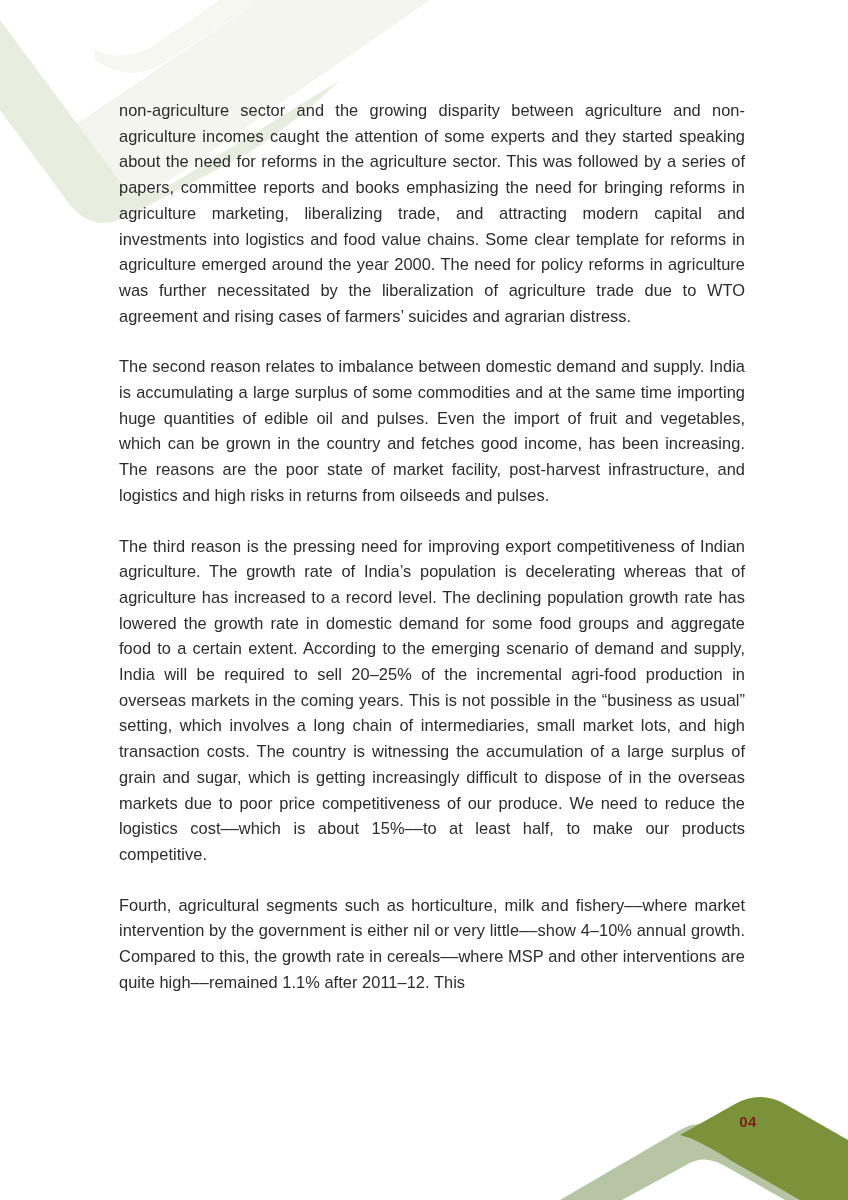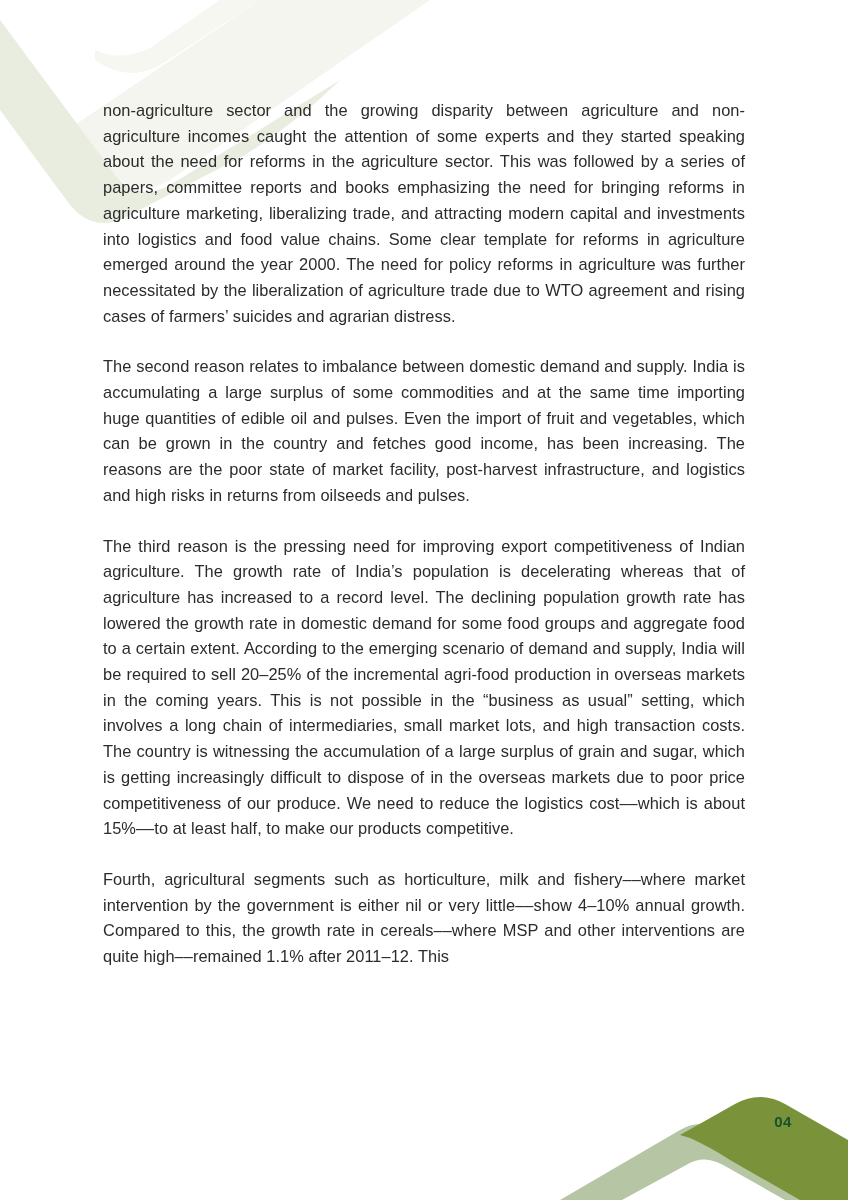--- a/index.html
+++ b/index.html
@@ -23,33 +23,33 @@
       height: 1200px;
       pointer-events: none;
     }
     .content {
       position: absolute;
       left: 103px;
       top: 98px;
       width: 642px;
     }
     .para {
-      margin: 0 0 25px 0;
+      margin: 0 0 25px 16px;
       font-size: 16.4px;
       line-height: 25.7px;
       text-align: justify;
       letter-spacing: 0.05px;
     }
     .page-number {
       position: absolute;
-      left: 761px;
+      left: 726px;
       top: 1113px;
       width: 44px;
       text-align: center;
-      color: #14532d;
+      color: #7f1d1d;
       font-weight: bold;
       font-size: 15px;
       letter-spacing: 0.5px;
     }
   </style>
 </head>
 <body>
 
 <svg class="deco" viewBox="0 0 848 1200" xmlns="http://www.w3.org/2000/svg">
 

